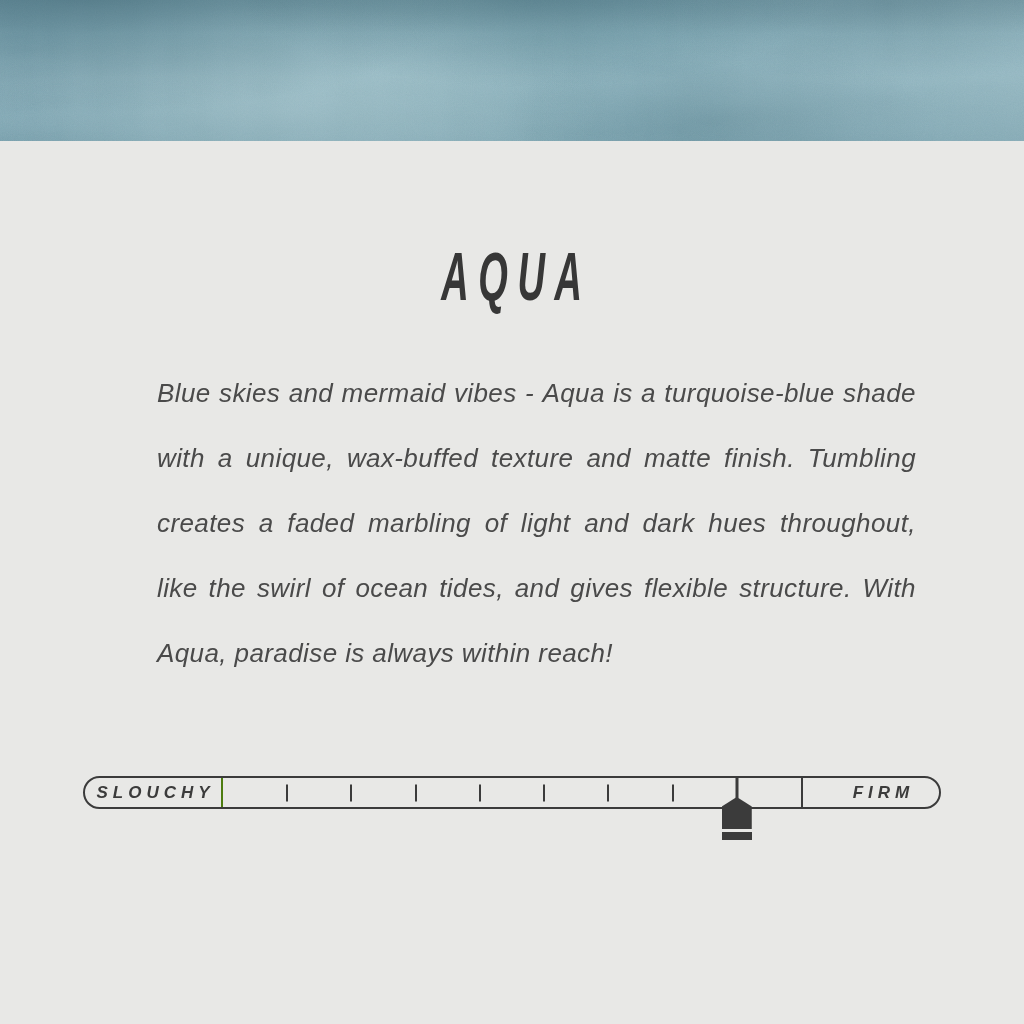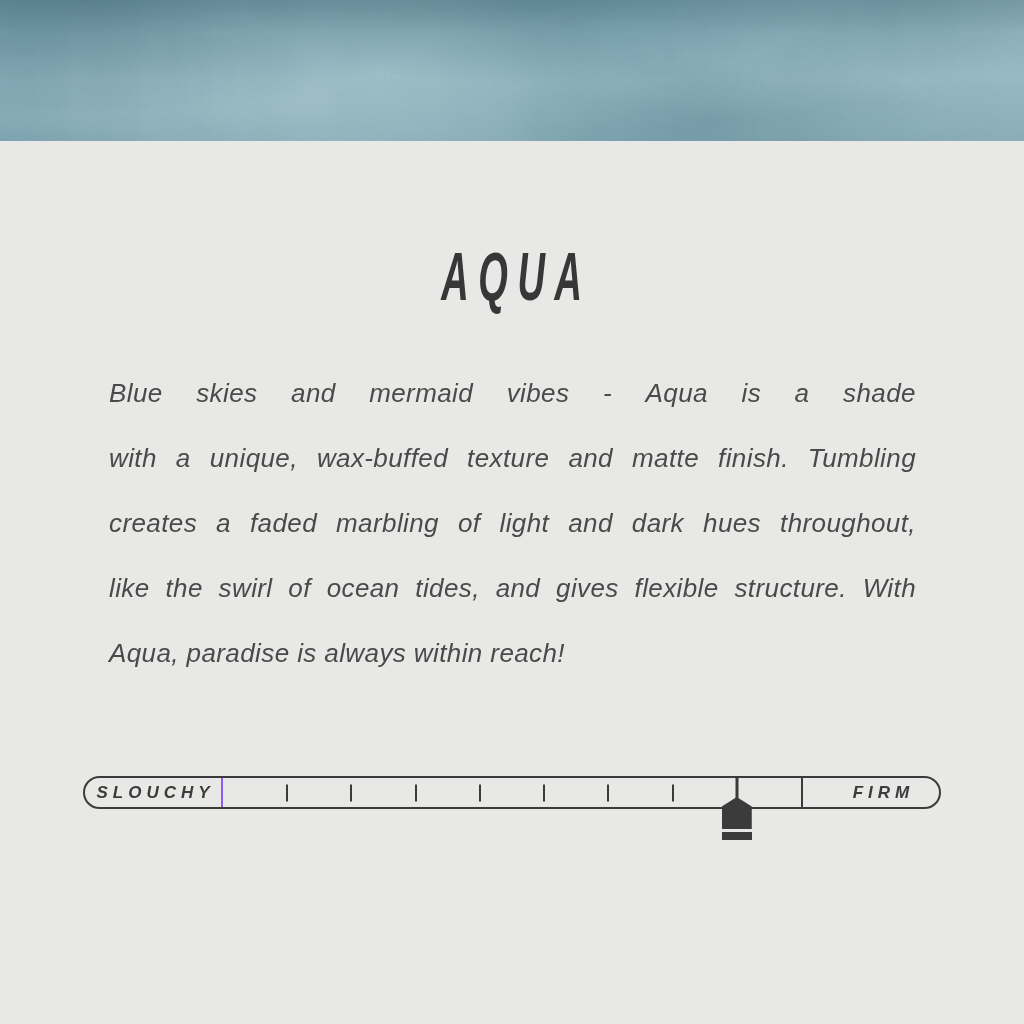--- a/index.html
+++ b/index.html
@@ -64,20 +64,21 @@
     color: #4a4a4a;
     font-size: 26px;
     letter-spacing: 0.4px;
   }
   .para-line {
     display: flex;
     justify-content: space-between;
     align-items: center;
     height: 65px;
     white-space: nowrap;
+    margin-left: 48px;
   }
   .para-line.centered {
     display: block;
     line-height: 65px;
   }
 
   
   .scale {
     position: absolute;
     left: 83px;
@@ -98,21 +99,21 @@
     display: flex;
     align-items: center;
     justify-content: center;
     font-size: 17px;
     font-weight: bold;
     letter-spacing: 5px;
     text-indent: 5px;           
     color: #3b3b3b;
     box-sizing: border-box;
   }
-  .scale-end.left  { left: 0;  border-right: 2px solid #8b5cf6; }
+  .scale-end.left  { left: 0;  border-right: 2px solid #4d7c0f; }
   .scale-end.right { right: 0; border-left: 2px solid #3b3b3b; padding-left: 20px; }
 
   .scale-track {
     position: absolute;
     left: 138px; right: 138px;
     top: 0; bottom: 0;
   }
   .tick {
     position: absolute;
     top: 50%;
@@ -203,20 +204,21 @@
     <div class="para-line">
         <span>Blue</span>
         <span>skies</span>
         <span>and</span>
         <span>mermaid</span>
         <span>vibes</span>
         <span>-</span>
         <span>Aqua</span>
         <span>is</span>
         <span>a</span>
+        <span>turquoise-blue</span>
         <span>shade</span>
       </div>
     <div class="para-line">
         <span>with</span>
         <span>a</span>
         <span>unique,</span>
         <span>wax-buffed</span>
         <span>texture</span>
         <span>and</span>
         <span>matte</span>

